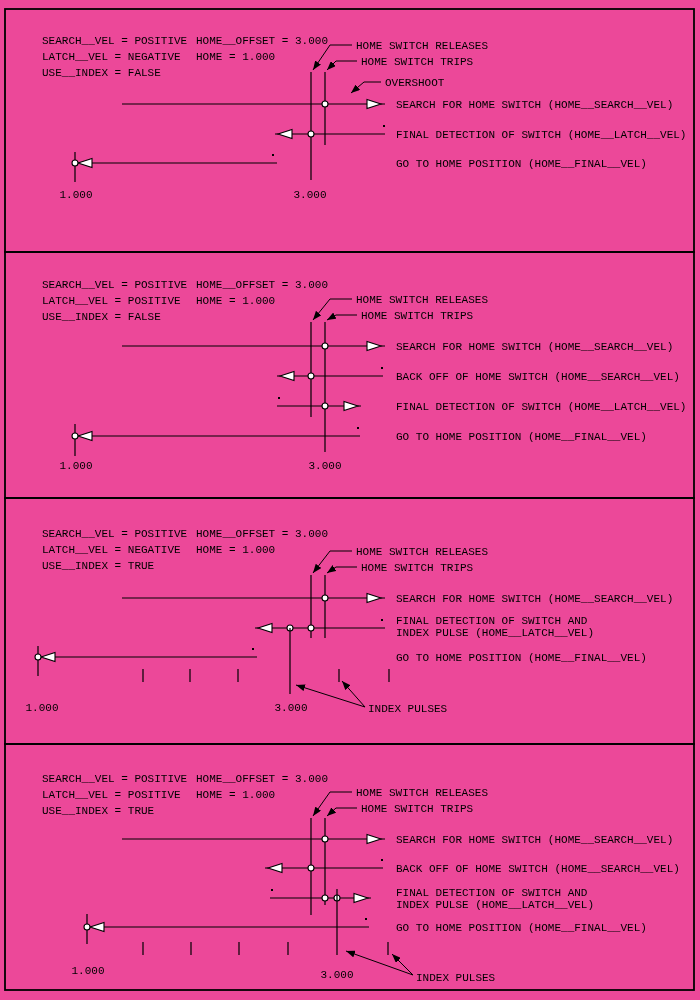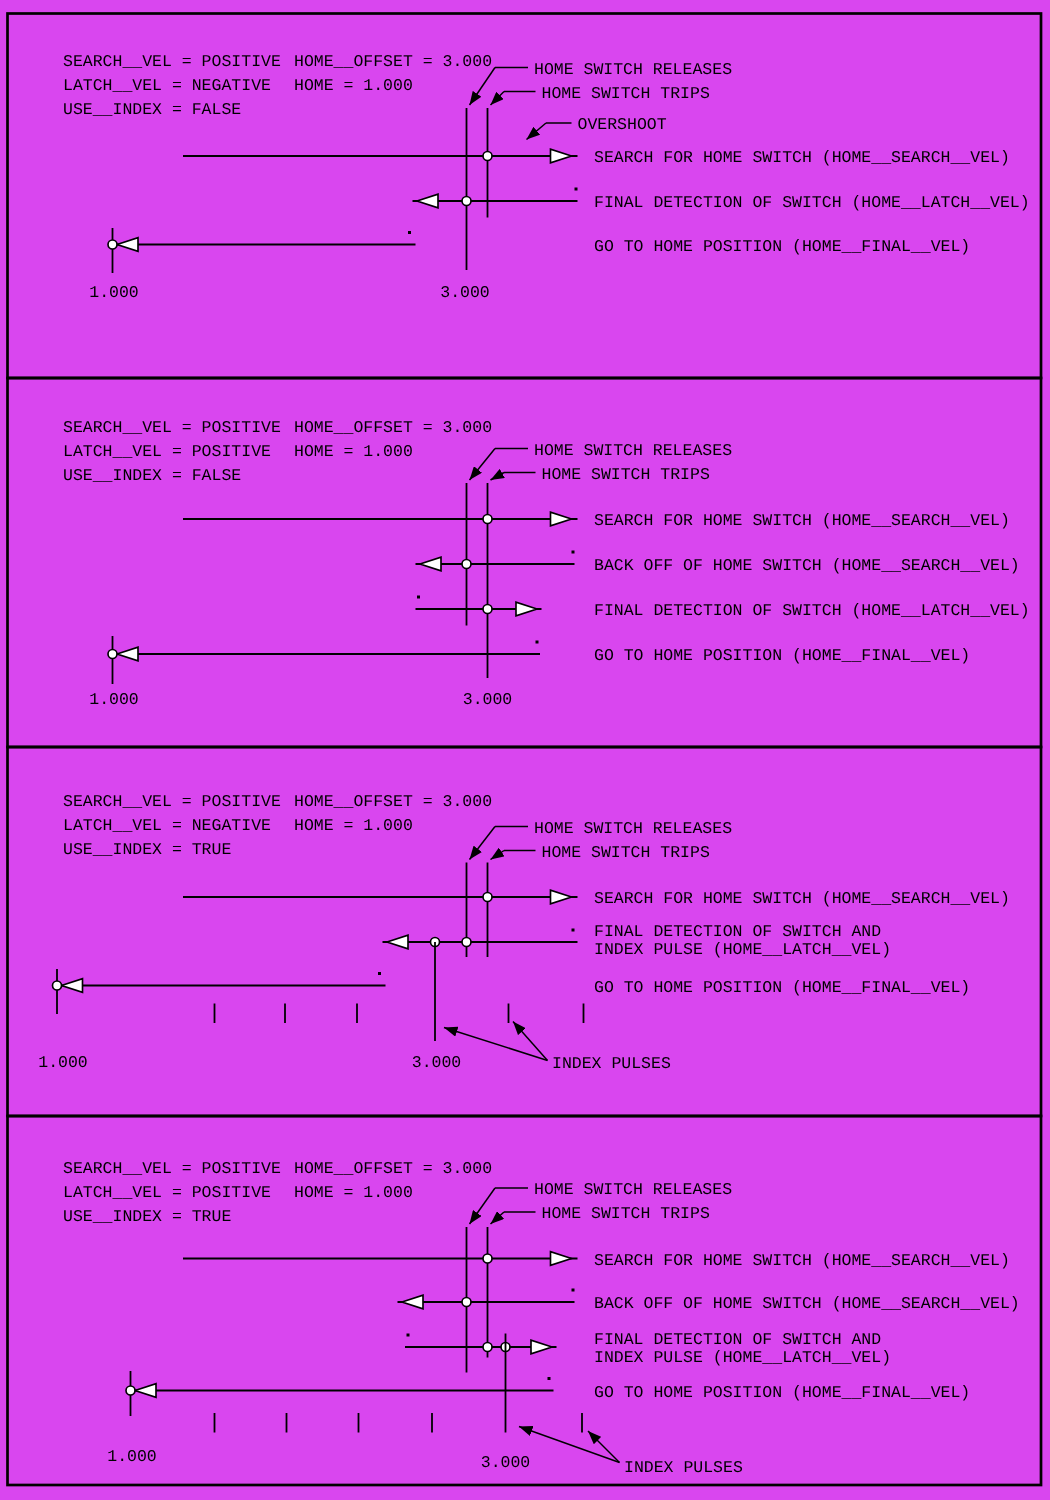--- a/index.html
+++ b/index.html
@@ -1,16 +1,16 @@
 <!DOCTYPE html>
 <html><head>
 <meta charset="utf-8">
 <style>
   html,body{margin:0;padding:0;background:#ffffff;}
-  .page{position:relative;width:700px;height:1000px;background:#d946ef;overflow:hidden;}
+  .page{position:relative;width:700px;height:1000px;background:#ec4899;overflow:hidden;}
   svg{position:absolute;left:0;top:0;}
   .frame{fill:none;stroke:#000;stroke-width:1.8;}
   .ln{stroke:#000;stroke-width:1.2;fill:none;}
   .thin{stroke:#000;stroke-width:1;fill:none;}
   .mark{fill:#fff;stroke:#000;stroke-width:1.1;}
   .dot{fill:#000;stroke:none;}
   .arrow{fill:#fff;stroke:#000;stroke-width:1.1;}
   .txt{font-family:"Liberation Mono","DejaVu Sans Mono",monospace;font-size:11px;fill:#000;}
   .ctr{text-anchor:middle;}
 </style>

